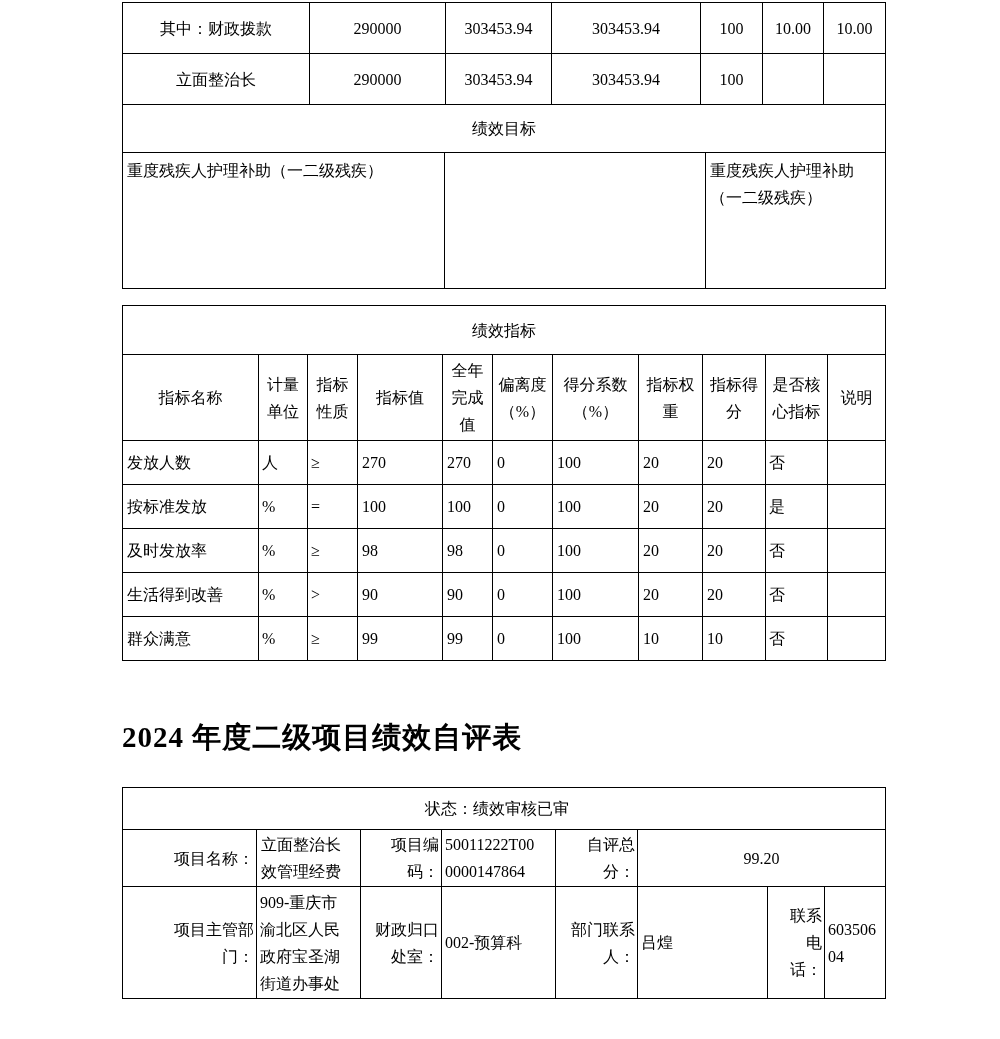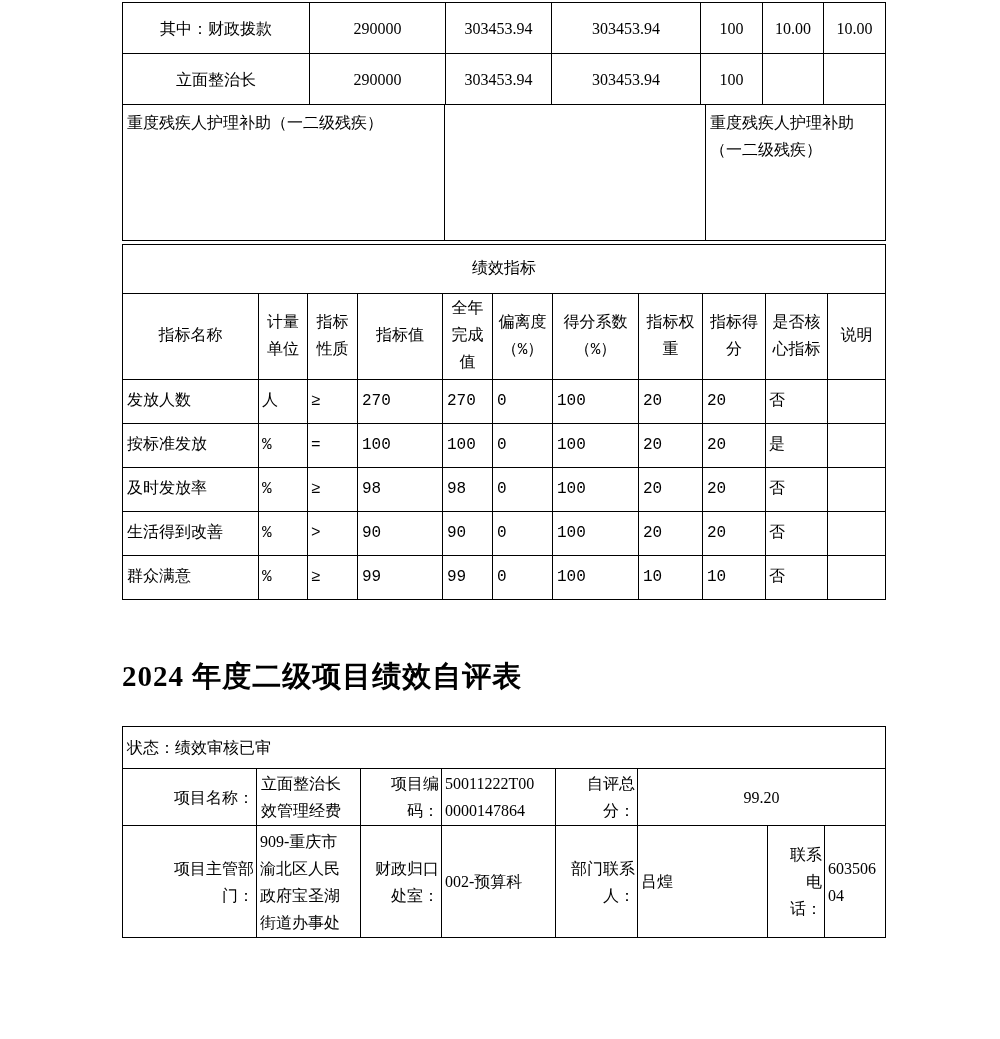--- a/index.html
+++ b/index.html
@@ -16,38 +16,38 @@
     border:1px solid #000;
     font-size:16px;line-height:27px;color:#000;
     white-space:pre-line;overflow:hidden;
     padding:1px 4px;vertical-align:middle;
   }
   .c{text-align:center;}
   .l{text-align:left;}
   .r{text-align:right;padding-right:2px !important;}
   .top{vertical-align:top !important;padding-top:4px !important;}
   .goals-tbl{margin-top:-1px;}
-  .ind-tbl{margin-top:3px;font-family:Liberation Mono, monospace;}
+  .ind-tbl{margin-top:16px;}
   .row45{height:51px;margin-left:40px;}
   .row48{height:48px;}
   .row49{height:49px;}
   .row56{height:56px;}
   .row136{height:136px;}
   .row86{height:86px;}
   .row44{height:44px;}
   .row42{height:42px;}
   .row57{height:57px;padding-left:22px;}
   .row112{height:112px;}
   .doc-title{
     width:763px;text-align:left;
     font-size:29px;font-weight:bold;line-height:40px;
     margin:56px 0 0 0;letter-spacing:1px;
   }
   .proj-tbl{margin-top:30px;}
-  .status-cell{text-align:left;padding-right:18px !important;}
+  .status-cell{text-align:center;padding-right:18px !important;}
   .num{text-align:left;padding-right:2px !important;}
   .unit{padding-left:3px !important;}
 </style>
 </head>
 <body>
 
 <div class="page">
 
   <table class="tbl funding-tbl">
     <colgroup>
@@ -81,20 +81,23 @@
   </tbody>
     </table>
 
   <table class="tbl goals-tbl">
     <colgroup>
       <col style="width:322px">
         <col style="width:261px">
         <col style="width:180px">
     </colgroup>
     <tbody>
+        <tr class="row48">
+      <td class="c" colspan="3">绩效目标</td>
+    </tr>
     <tr class="row136">
       <td class="l top">重度残疾人护理补助（一二级残疾）</td>
       <td class="l top"></td>
       <td class="l top">重度残疾人护理补助
 （一二级残疾）</td>
     </tr>
   </tbody>
     </table>
 
   <table class="tbl ind-tbl">

